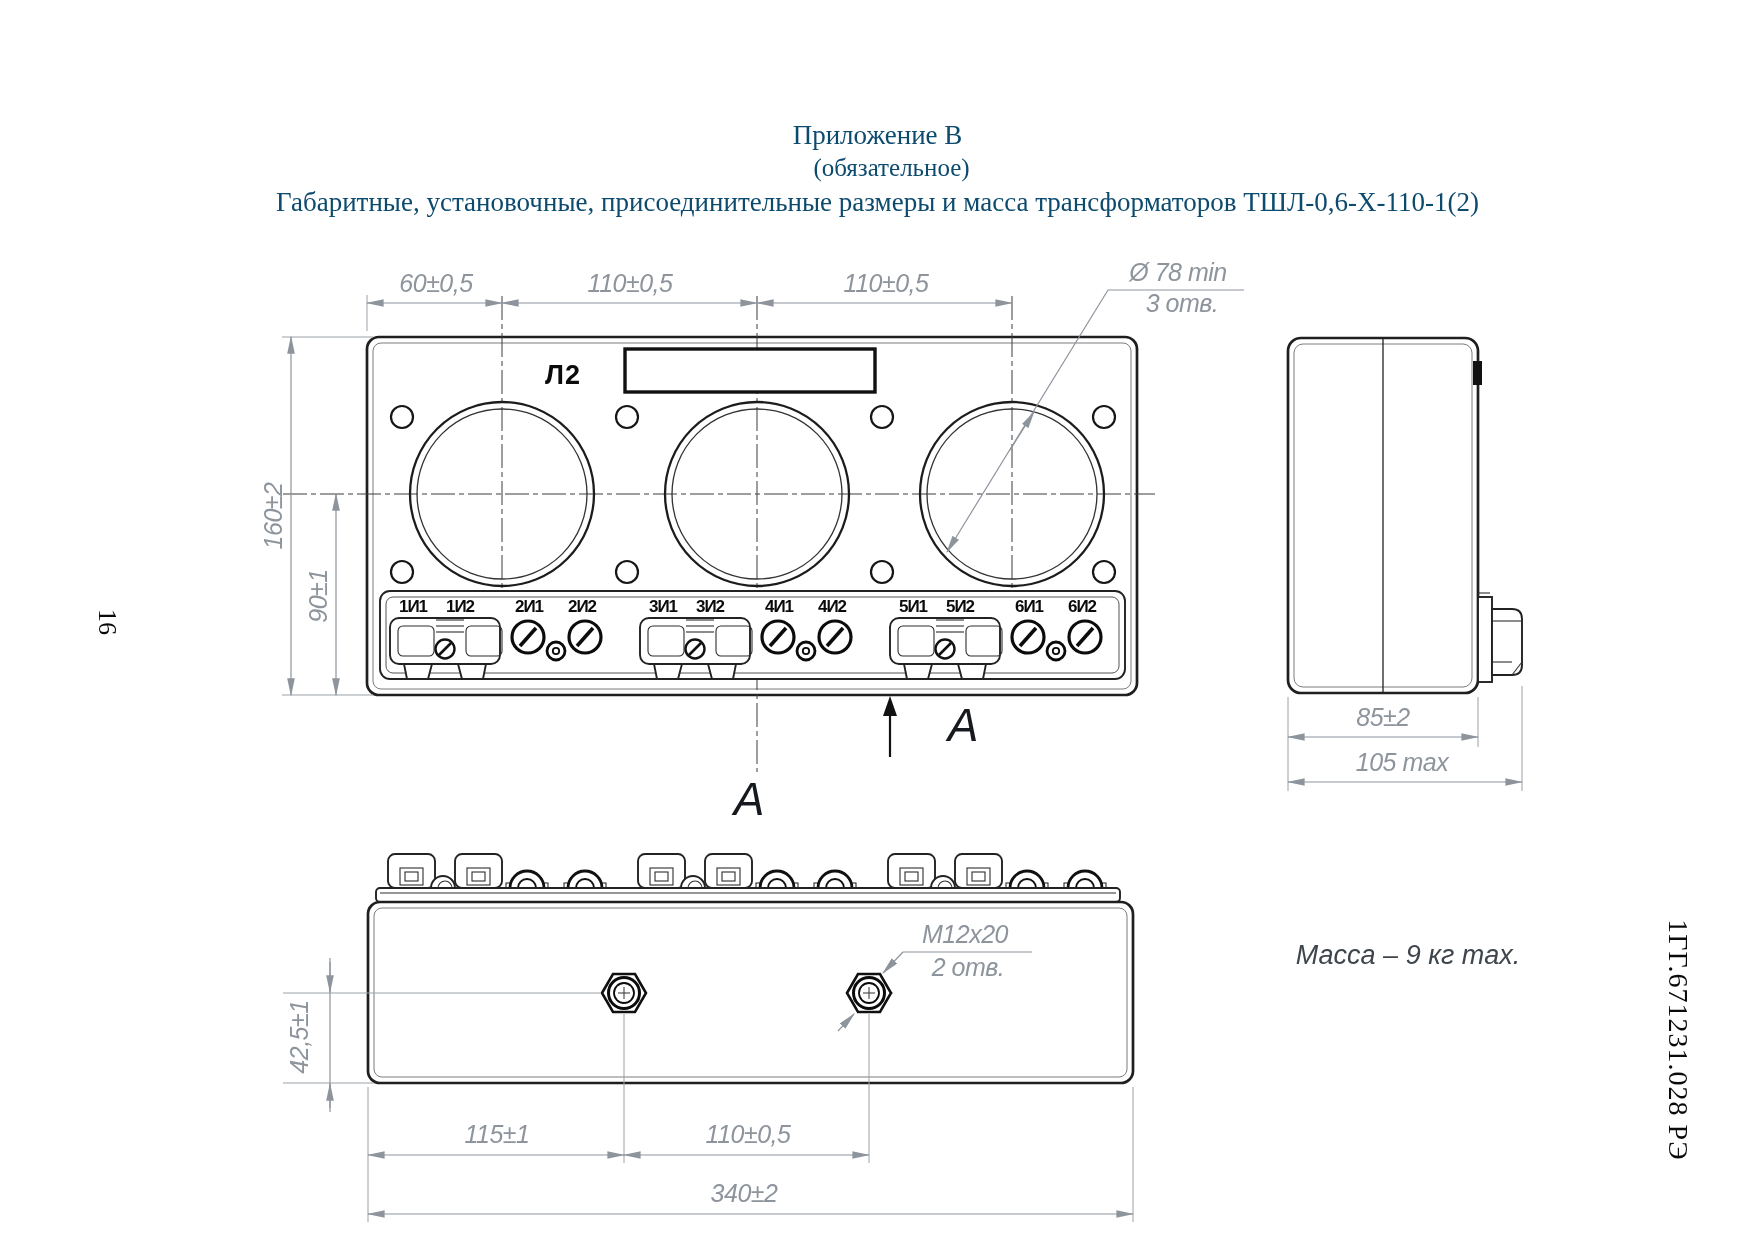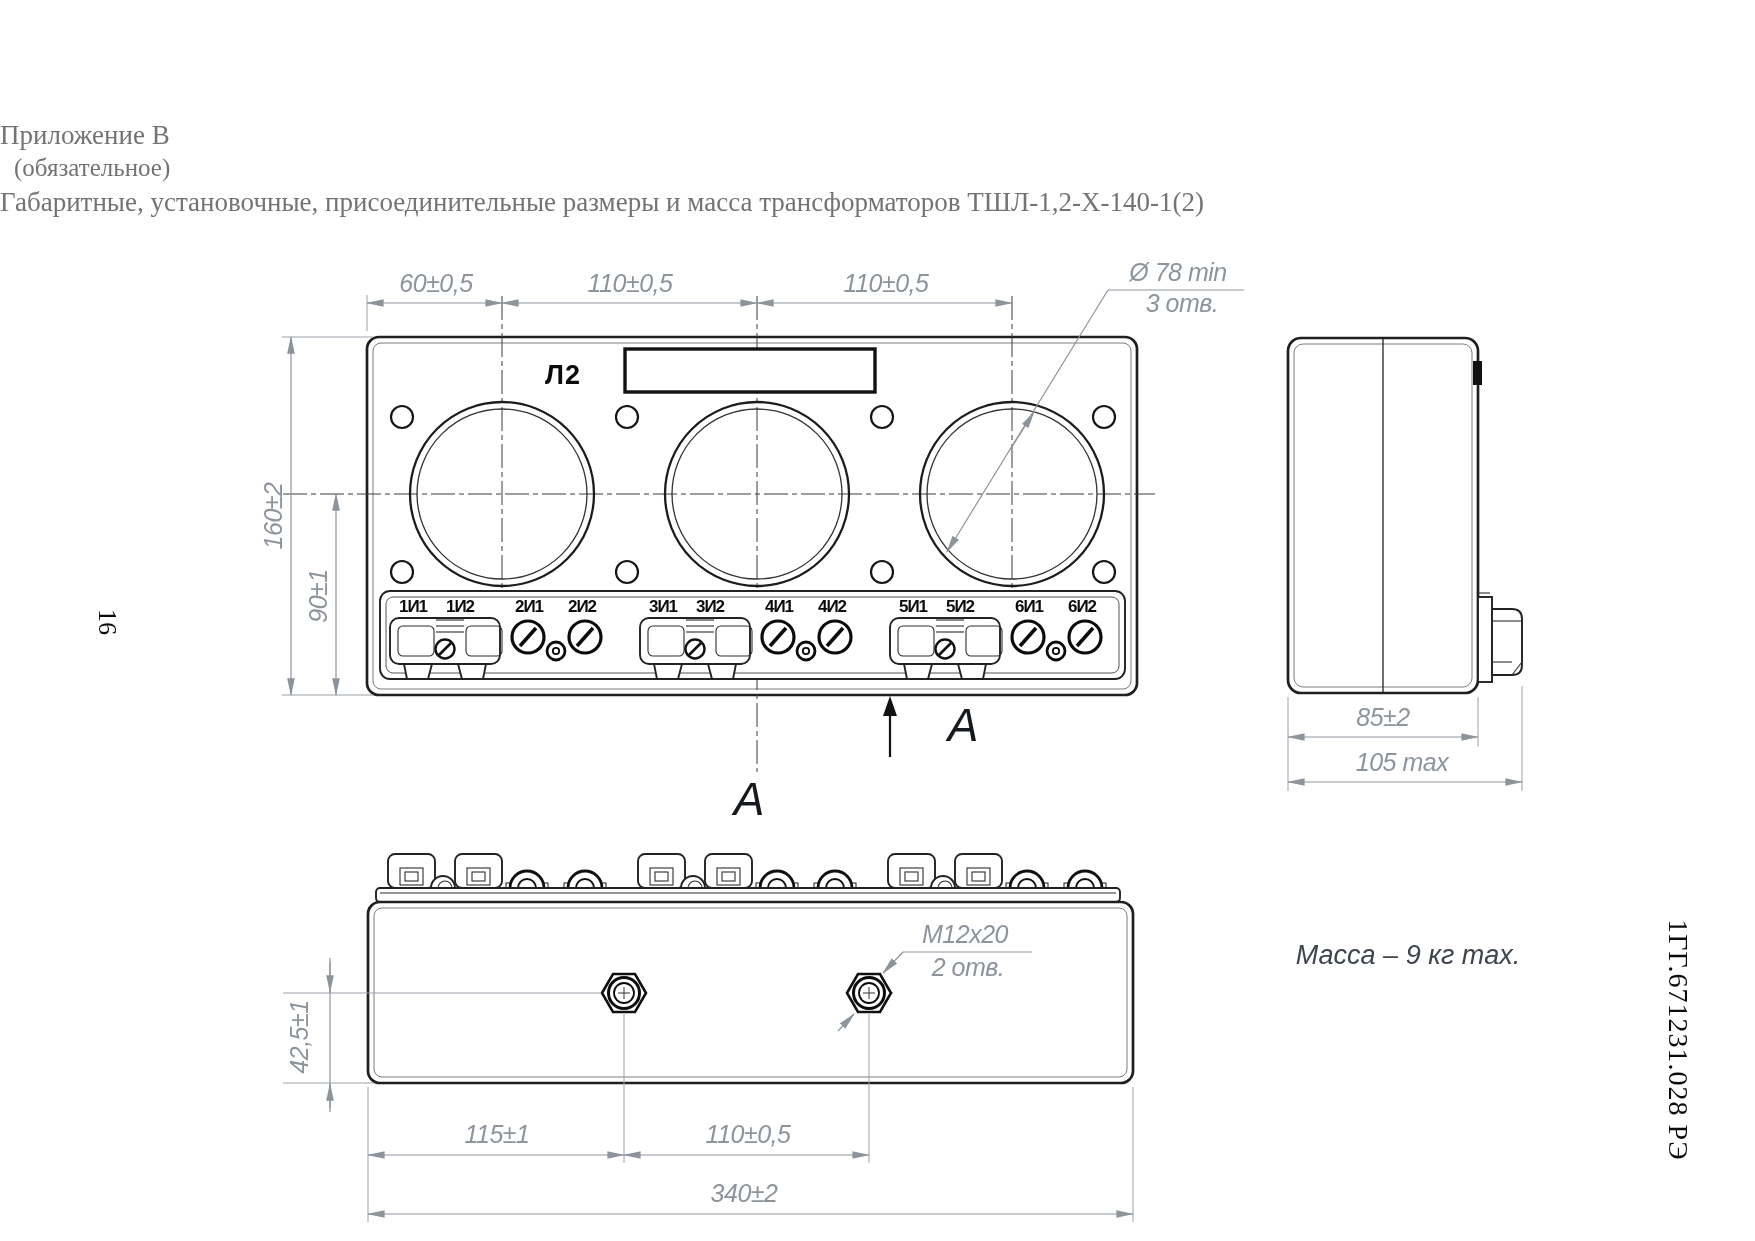--- a/index.html
+++ b/index.html
@@ -1,18 +1,18 @@
 <!DOCTYPE html>
 <html><head>
 <meta charset="utf-8">
 <style>
   html,body{margin:0;padding:0;background:#e8e8e8;}
   #sheet{position:relative;width:1755px;height:1241px;background:#ffffff;overflow:hidden;
          font-family:"Liberation Serif", serif;color:#000;}
-  .hdr{position:absolute;left:0;width:100%;color:#737373;}
+  .hdr{position:absolute;left:0;width:100%;text-align:center;color:#0c4a6e;}
   .hdr1{top:120px;font-size:27px;}
   .hdr2{top:154px;font-size:25px;padding-left:14px;}
   .hdr3{top:187px;font-size:27px;}
   .rot{position:absolute;transform:rotate(90deg);font-family:"Liberation Serif",serif;
        color:#0a0a0a;text-align:center;}
   .pagenum{left:87px;top:607px;width:40px;font-size:26px;}
   .doccode{left:1528px;top:1024px;width:300px;font-size:28px;letter-spacing:1px;}
   svg{position:absolute;left:0;top:0;}
   
   .o1{stroke:#1f1f1f;stroke-width:2.7;fill:#fff;}
@@ -30,21 +30,21 @@
   .viewt{font:italic 46px "Liberation Sans",sans-serif;fill:#16191d;}
   .masst{font:italic 27px "Liberation Sans",sans-serif;fill:#3f454d;}
 </style>
 </head>
 <body>
 
 <div id="sheet">
 
   <div class="hdr hdr1">Приложение В</div>
   <div class="hdr hdr2">(обязательное)</div>
-  <div class="hdr hdr3">Габаритные, установочные, присоединительные размеры и масса трансформаторов ТШЛ-1,2-Х-140-1(2)</div>
+  <div class="hdr hdr3">Габаритные, установочные, присоединительные размеры и масса трансформаторов ТШЛ-0,6-Х-110-1(2)</div>
 
   <div class="rot pagenum">16</div>
   <div class="rot doccode">1ГГ.671231.028 РЭ</div>
 
   <svg width="1755" height="1241" viewBox="0 0 1755 1241">
     <defs>
       <marker id="arr" viewBox="0 0 14 6" refX="13" refY="3" markerWidth="15" markerHeight="6.4" orient="auto-start-reverse">
           <path d="M0 0 L14 3 L0 6 Z" fill="#8d949c"></path>
         </marker>
     </defs>

